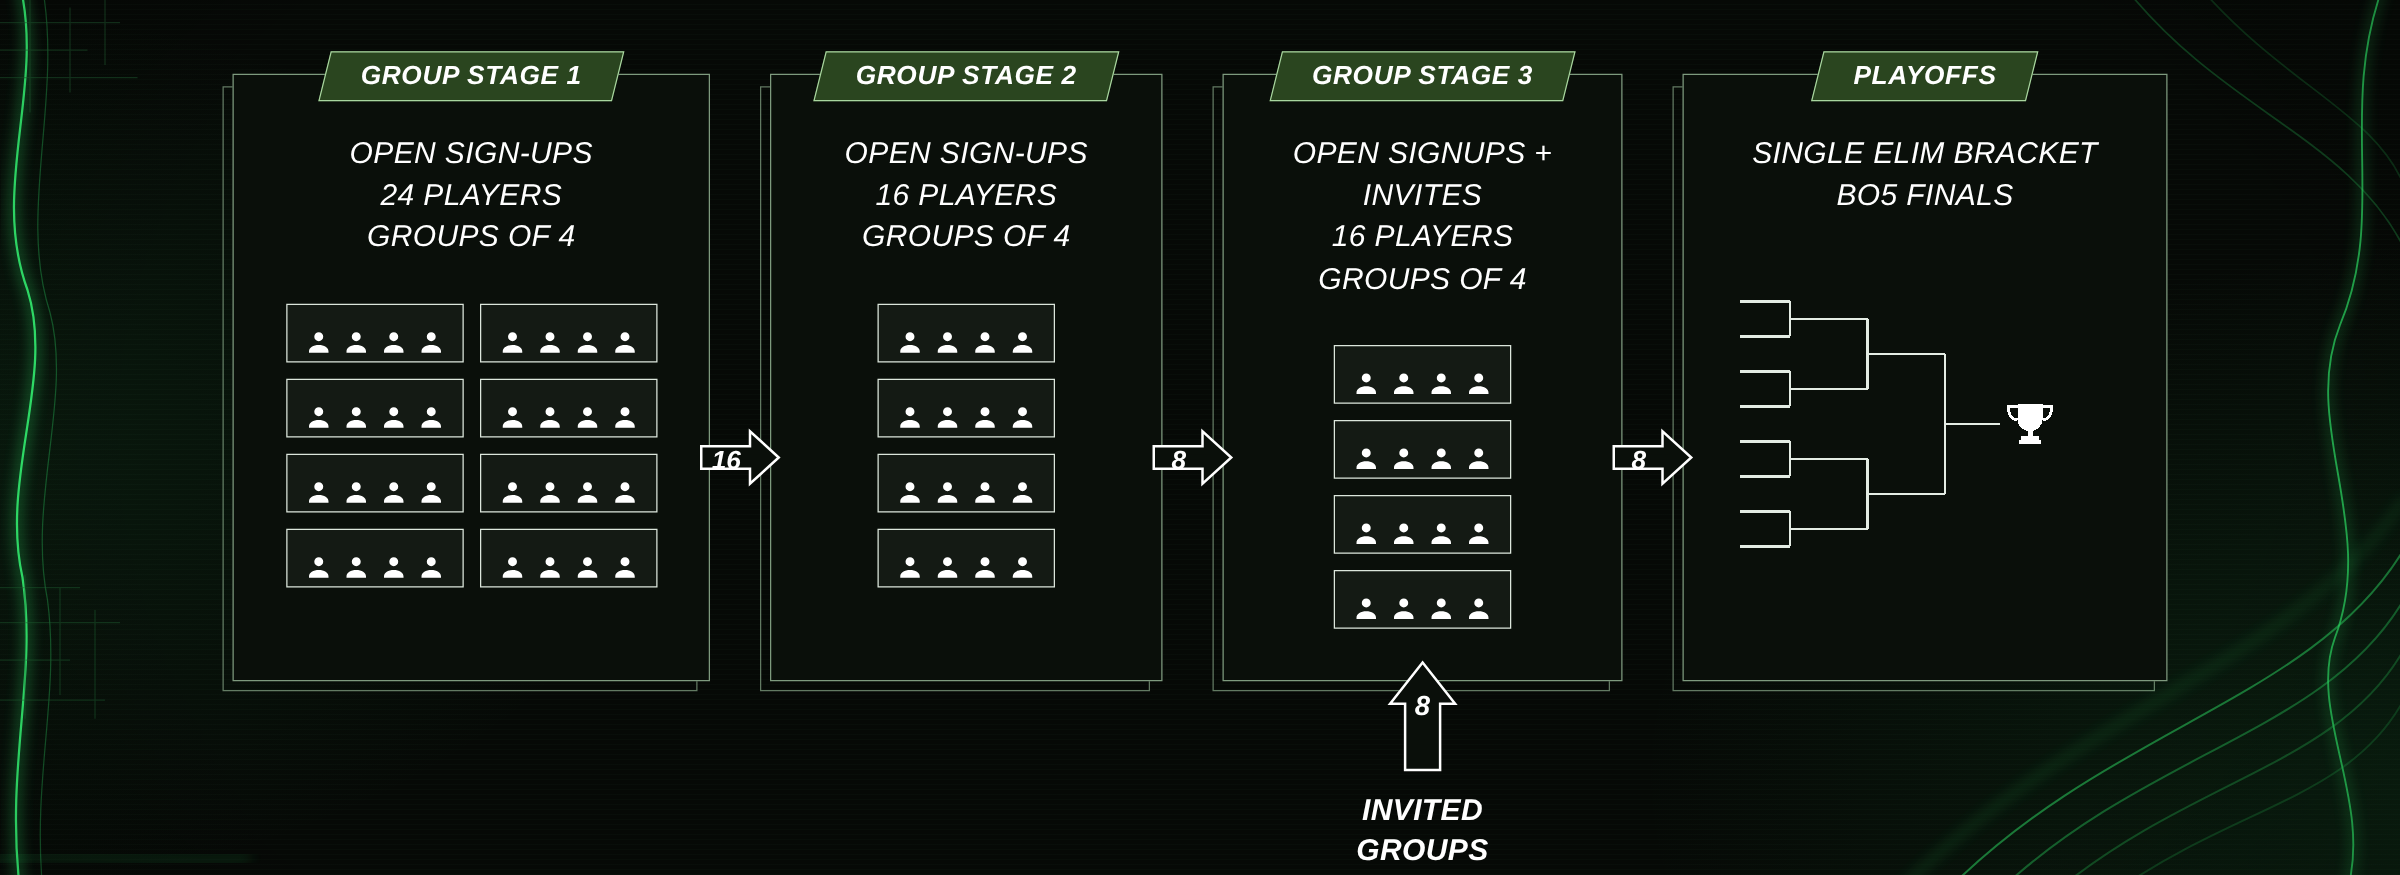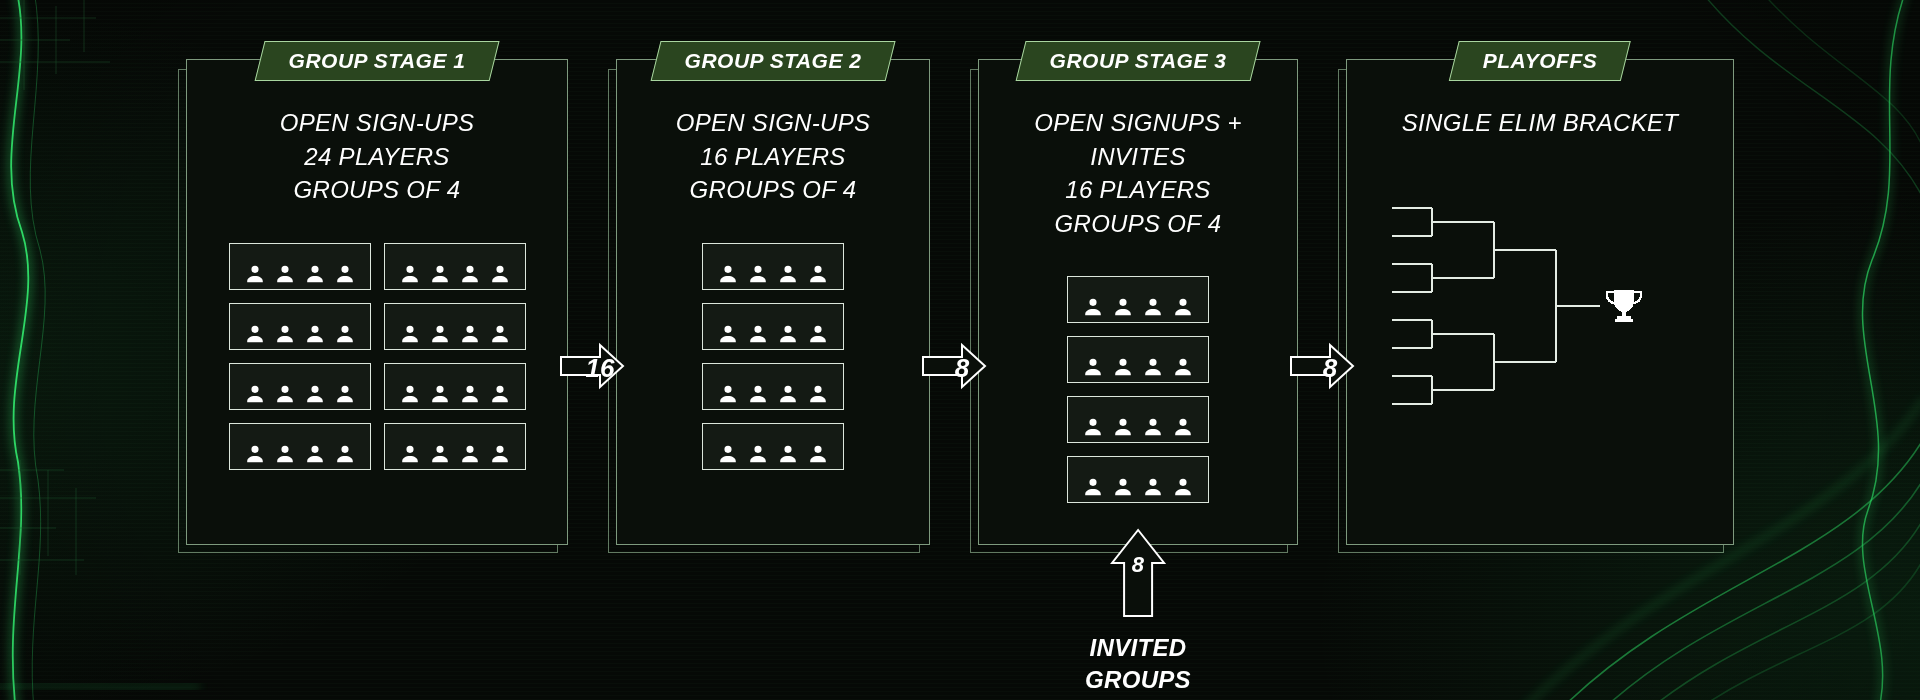--- a/index.html
+++ b/index.html
@@ -26,21 +26,21 @@
     font-size:21px;color:#ffffff;letter-spacing:.5px;}
   .lines{margin-top:46px;text-align:center;padding:0 6px;}
   .line{color:#ffffff;font-weight:400;font-style:italic;font-size:24px;line-height:1.4;letter-spacing:.3px;}
   .panel--2 .line-0{font-size:24px;}
   .groups{display:grid;justify-content:center;gap:13px;margin-top:36px;}
   .group-box{width:142px;height:47px;border:1px solid #dce6dc;background:rgba(220,235,220,0.05);
     display:flex;align-items:flex-end;justify-content:center;gap:4px;box-sizing:border-box;padding-bottom:2px;}
   .person{width:26px;height:26px;fill:#ffffff;display:block;}
   .arrow-wrap{width:66px;flex:none;margin:282px -9px 0;position:relative;z-index:3;}
   .arrow-num{position:absolute;left:4px;top:50%;transform:translateY(-50%);width:36px;text-align:center;
-    color:#fff;font-weight:700;font-style:italic;font-size:26px;margin-left:19px;}
+    color:#fff;font-weight:700;font-style:italic;font-size:21px;}
   .invite-assembly{position:absolute;left:50%;top:calc(100% - 16px);transform:translateX(-50%);
     display:flex;flex-direction:column;align-items:center;z-index:4;}
   .invite-arrow{position:relative;}
   .invite-num{position:absolute;left:0;right:0;top:24px;text-align:center;color:#fff;
     font-weight:700;font-style:italic;font-size:22px;}
   .invite-caption{margin-top:10px;text-align:center;color:#fff;font-weight:700;font-style:italic;
     font-size:24px;line-height:1.35;letter-spacing:.3px;}
   .bracket{margin-top:56px;display:flex;justify-content:center;}
 </style>
 </head>
@@ -383,20 +383,21 @@
       </svg>
       <span class="arrow-num">8</span>
     </div>
 
     <section class="panel panel--3">
       <div class="tab">
         <span class="tab-text">PLAYOFFS</span>
       </div>
       <div class="lines">
         <div class="line line-0">SINGLE ELIM BRACKET</div>
+        <div class="line line-2">BO5 FINALS</div>
       </div>
       <div class="bracket">
         <svg width="300" height="220" viewBox="0 0 300 220" shape-rendering="crispEdges">
           <g stroke="#e4ece4" stroke-width="2" fill="none">
             <path d="M2 12 H42 M2 40 H42 M2 68 H42 M2 96 H42 M2 124 H42 M2 152 H42 M2 180 H42 M2 208 H42"></path>
             <path d="M42 12 V40 M42 68 V96 M42 124 V152 M42 180 V208"></path>
             <path d="M42 26 H104 M42 82 H104 M42 138 H104 M42 194 H104"></path>
             <path d="M104 26 V82 M104 138 V194"></path>
             <path d="M104 54 H166 M104 166 H166"></path>
             <path d="M166 54 V166"></path>

